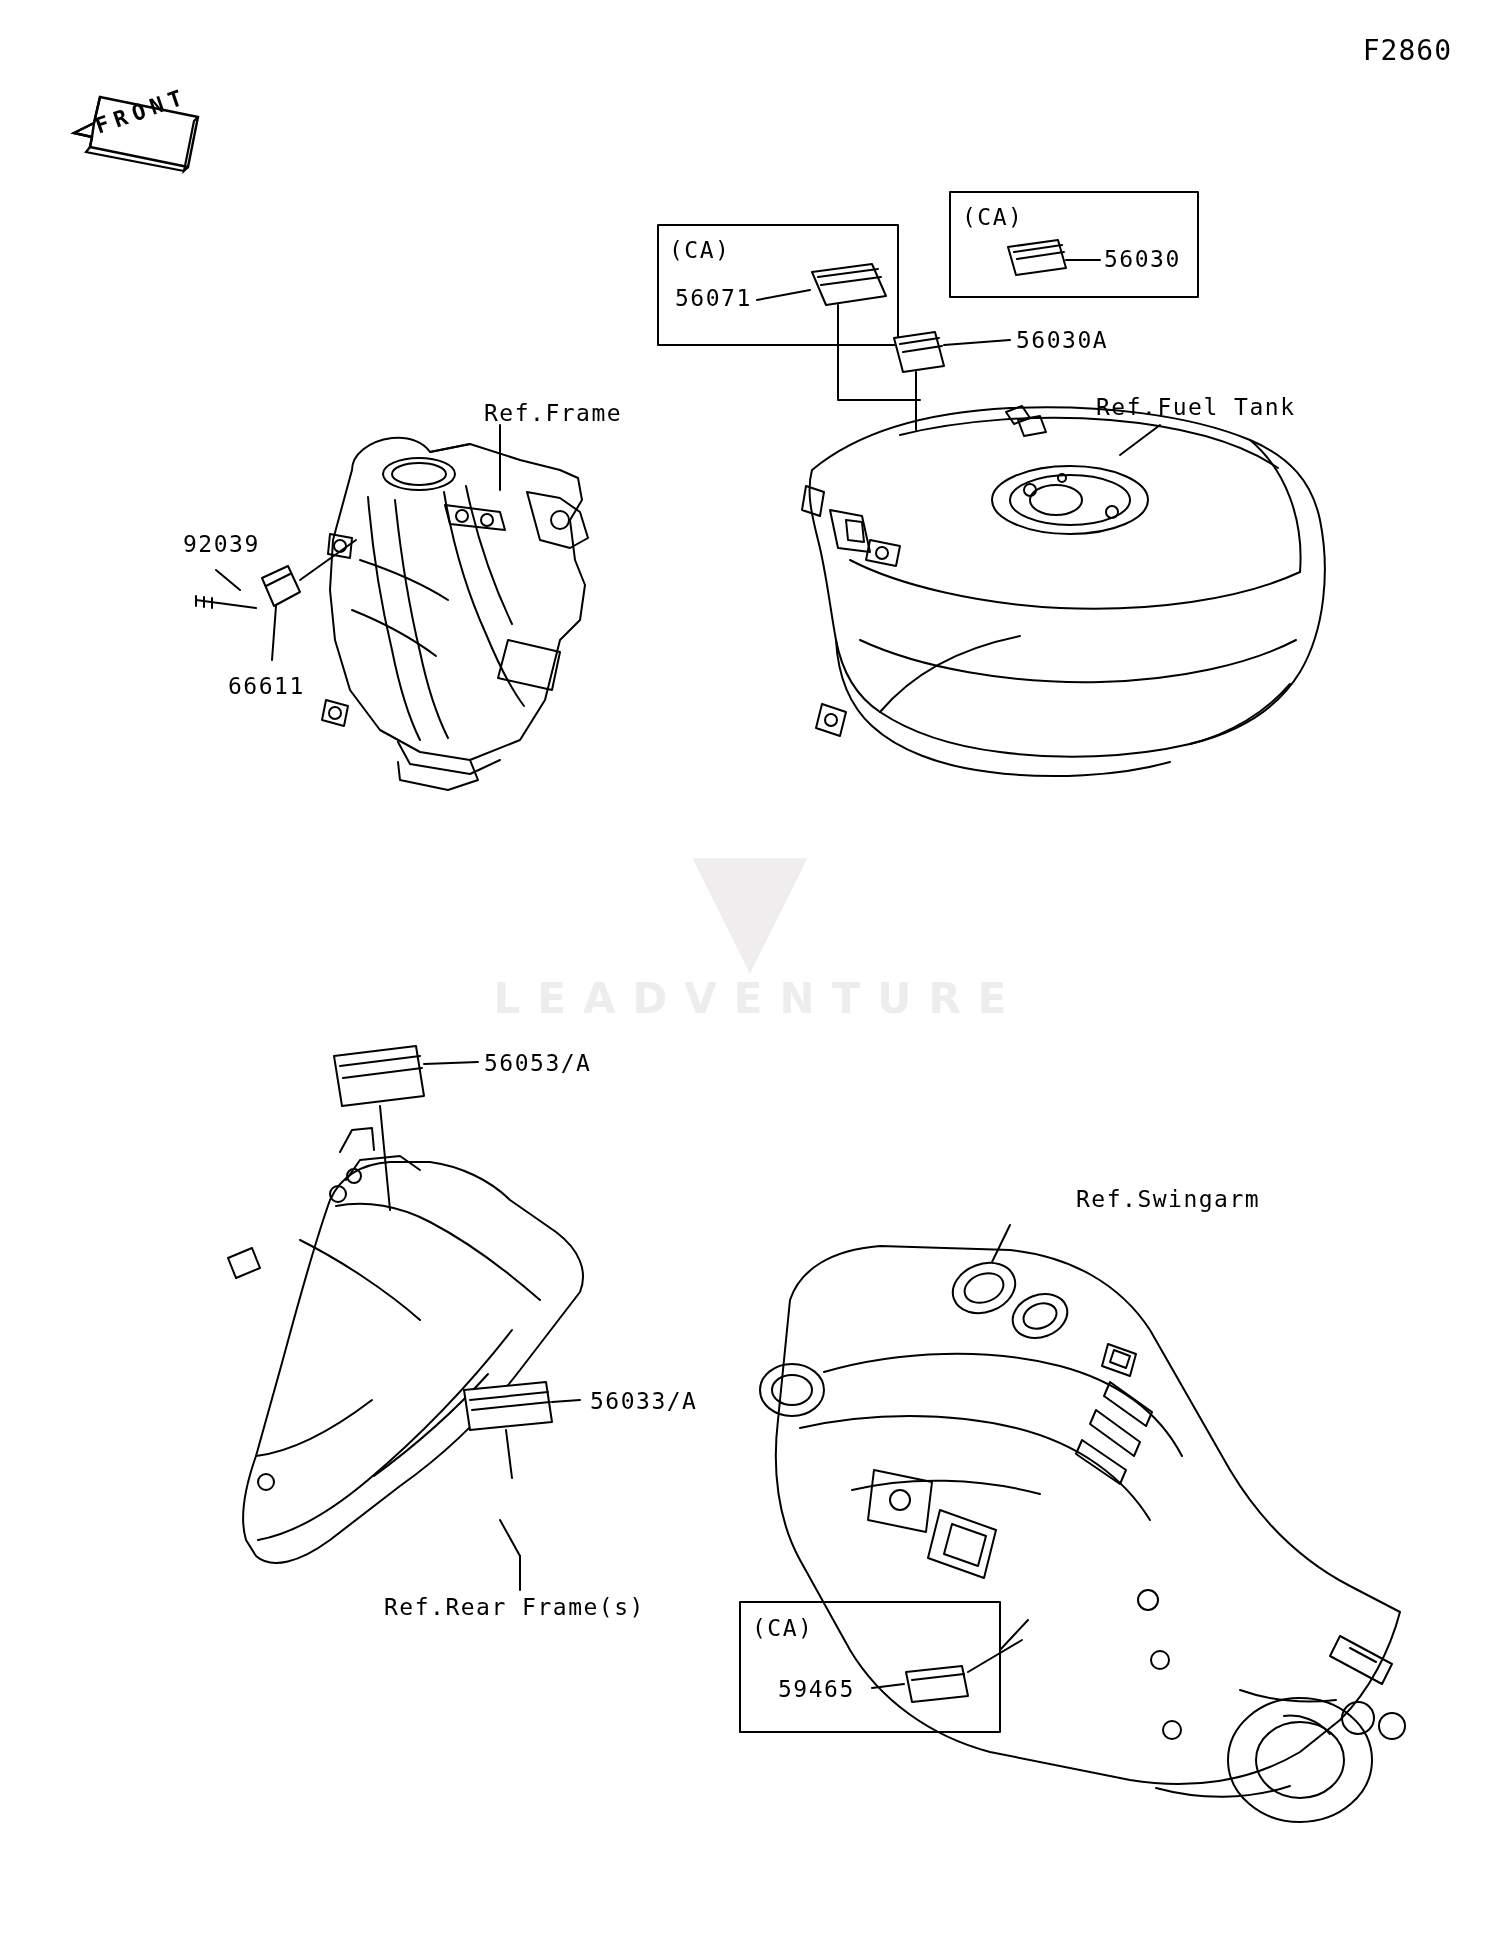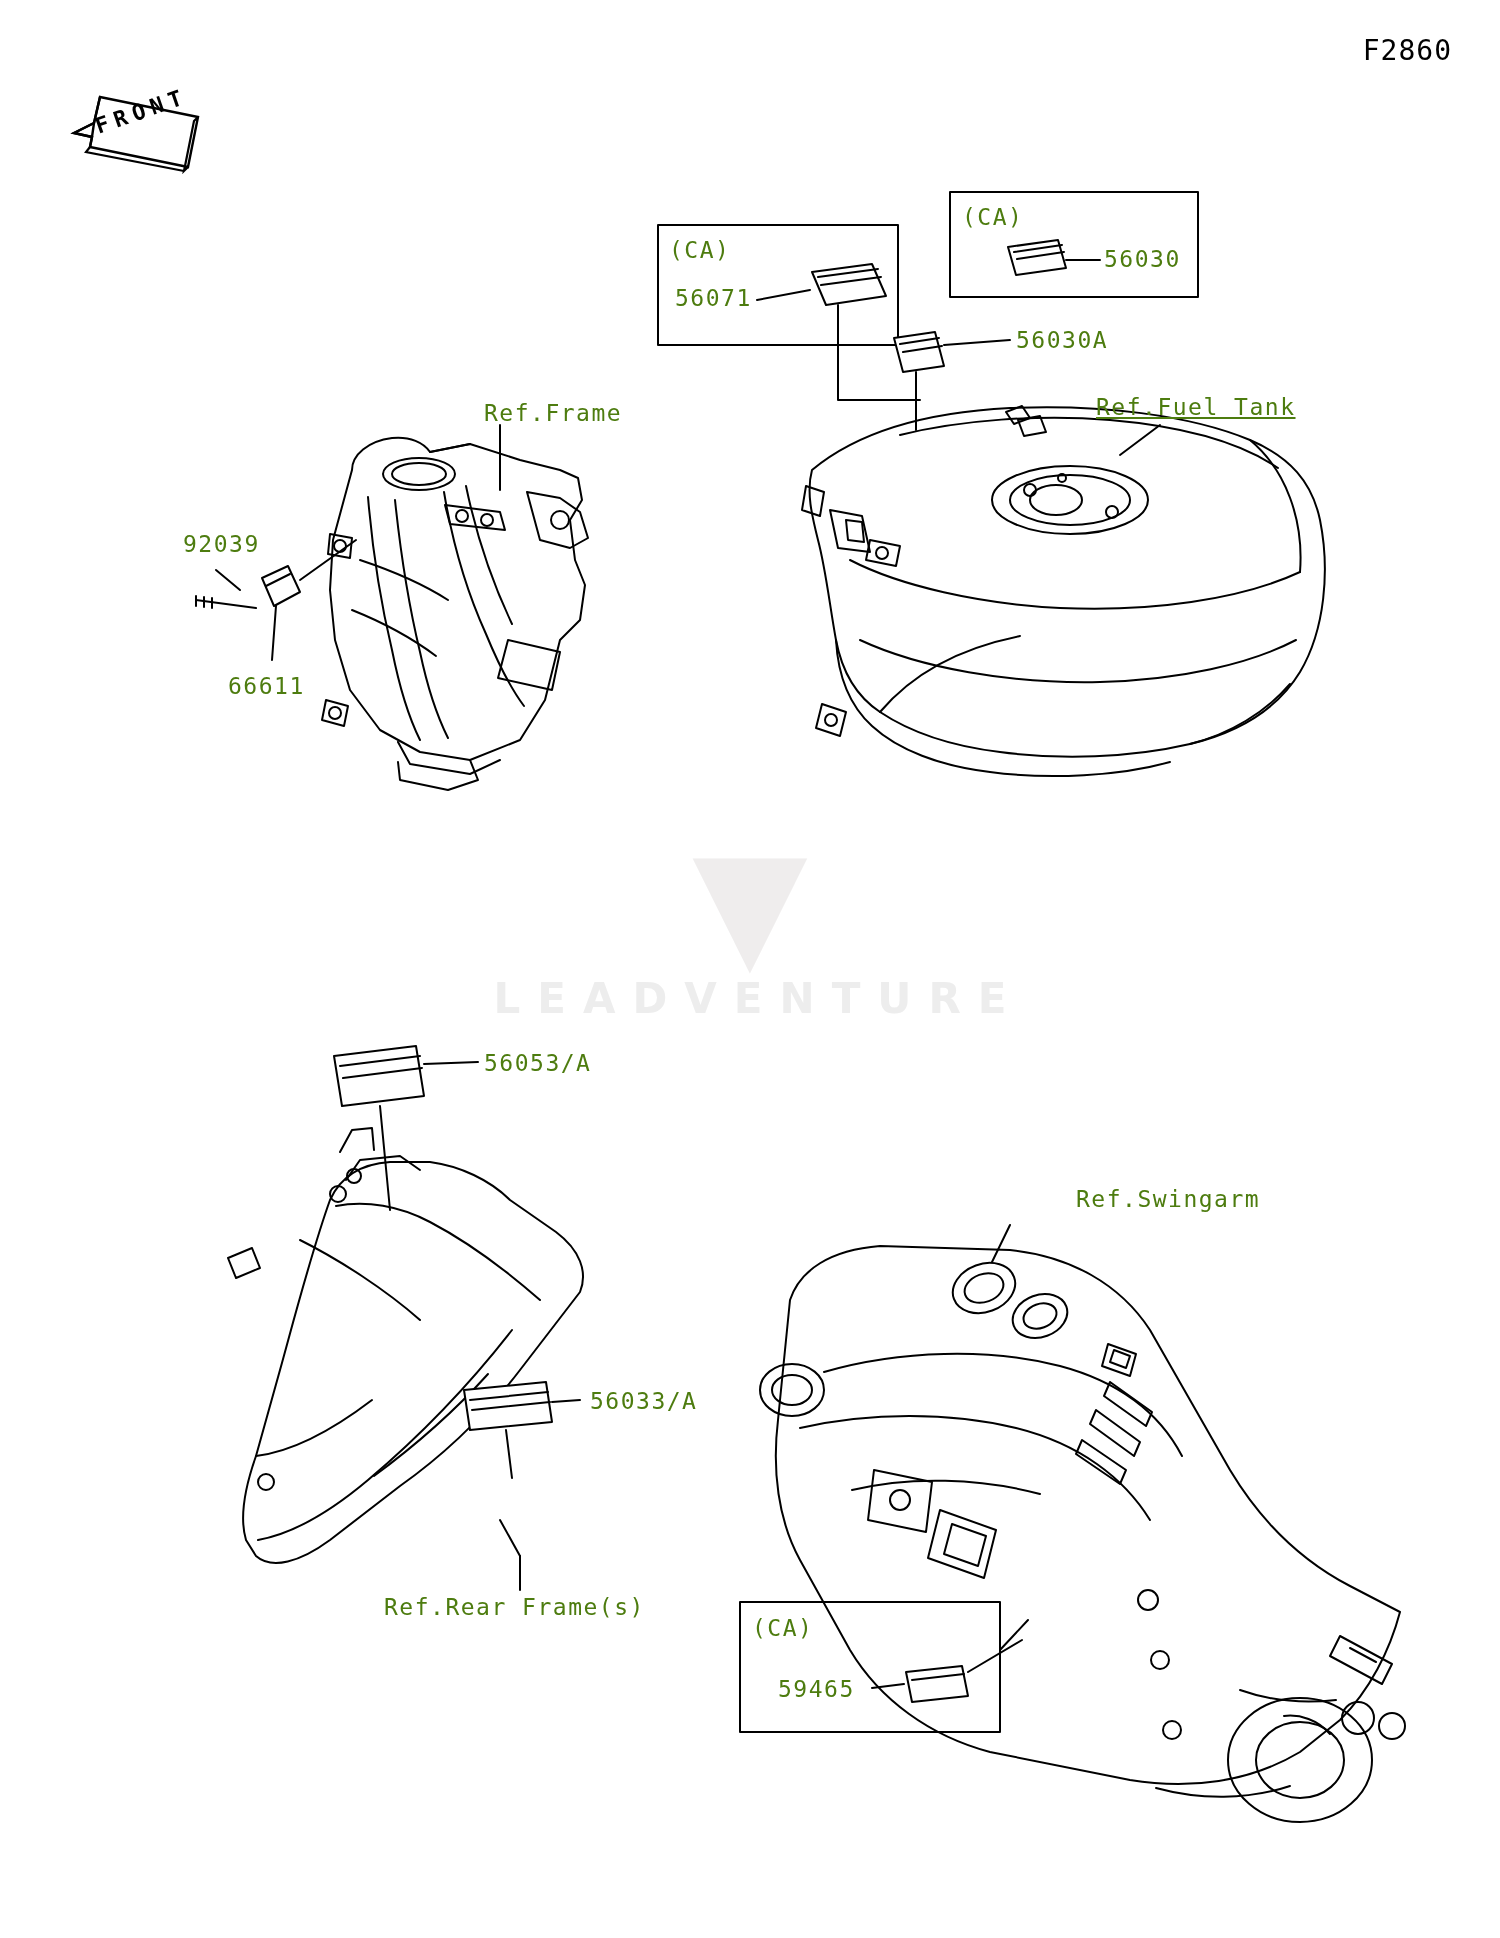--- a/index.html
+++ b/index.html
@@ -24,21 +24,21 @@
     left: 0;
     top: 0;
     width: 1500px;
     height: 1938px;
   }
   .lbl {
     position: absolute;
     font-family: "DejaVu Sans Mono", monospace;
     font-size: 23px;
     letter-spacing: 1.5px;
-    color: #4d7c0f;
+    color: #000000;
     white-space: nowrap;
   }
   .diagram-code {
     position: absolute;
     right: 48px;
     top: 34px;
     font-size: 28px;
     letter-spacing: 1px;
   }
   .footer {
@@ -318,21 +318,21 @@
   <div class="lbl" style="left:752px; top:1615px;">(CA)</div>
 
   <div class="lbl" style="left:675px; top:285px;">56071</div>
   <div class="lbl" style="left:1104px; top:246px;">56030</div>
   <div class="lbl" style="left:1016px; top:327px;">56030A</div>
 
   <div class="lbl" style="left:168px; top:531px;margin-left:15px;">92039</div>
   <div class="lbl" style="left:228px; top:673px;">66611</div>
 
   <div class="lbl" style="left:484px; top:400px;">Ref.Frame</div>
-  <div class="lbl" style="left:1096px; top:394px;text-decoration:underline;">Ref.Fuel Tank</div>
+  <div class="lbl" style="left:1096px; top:394px;">Ref.Fuel Tank</div>
 
   <div class="lbl" style="left:484px; top:1050px;">56053/A</div>
   <div class="lbl" style="left:590px; top:1388px;">56033/A</div>
   <div class="lbl" style="left:384px; top:1594px;">Ref.Rear Frame(s)</div>
 
   <div class="lbl" style="left:1032px; top:1186px;margin-left:44px;">Ref.Swingarm</div>
   <div class="lbl" style="left:778px; top:1676px;text-align:right;">59465</div>
 
   <div class="watermark">
     <div class="wm-mark">▼</div>

